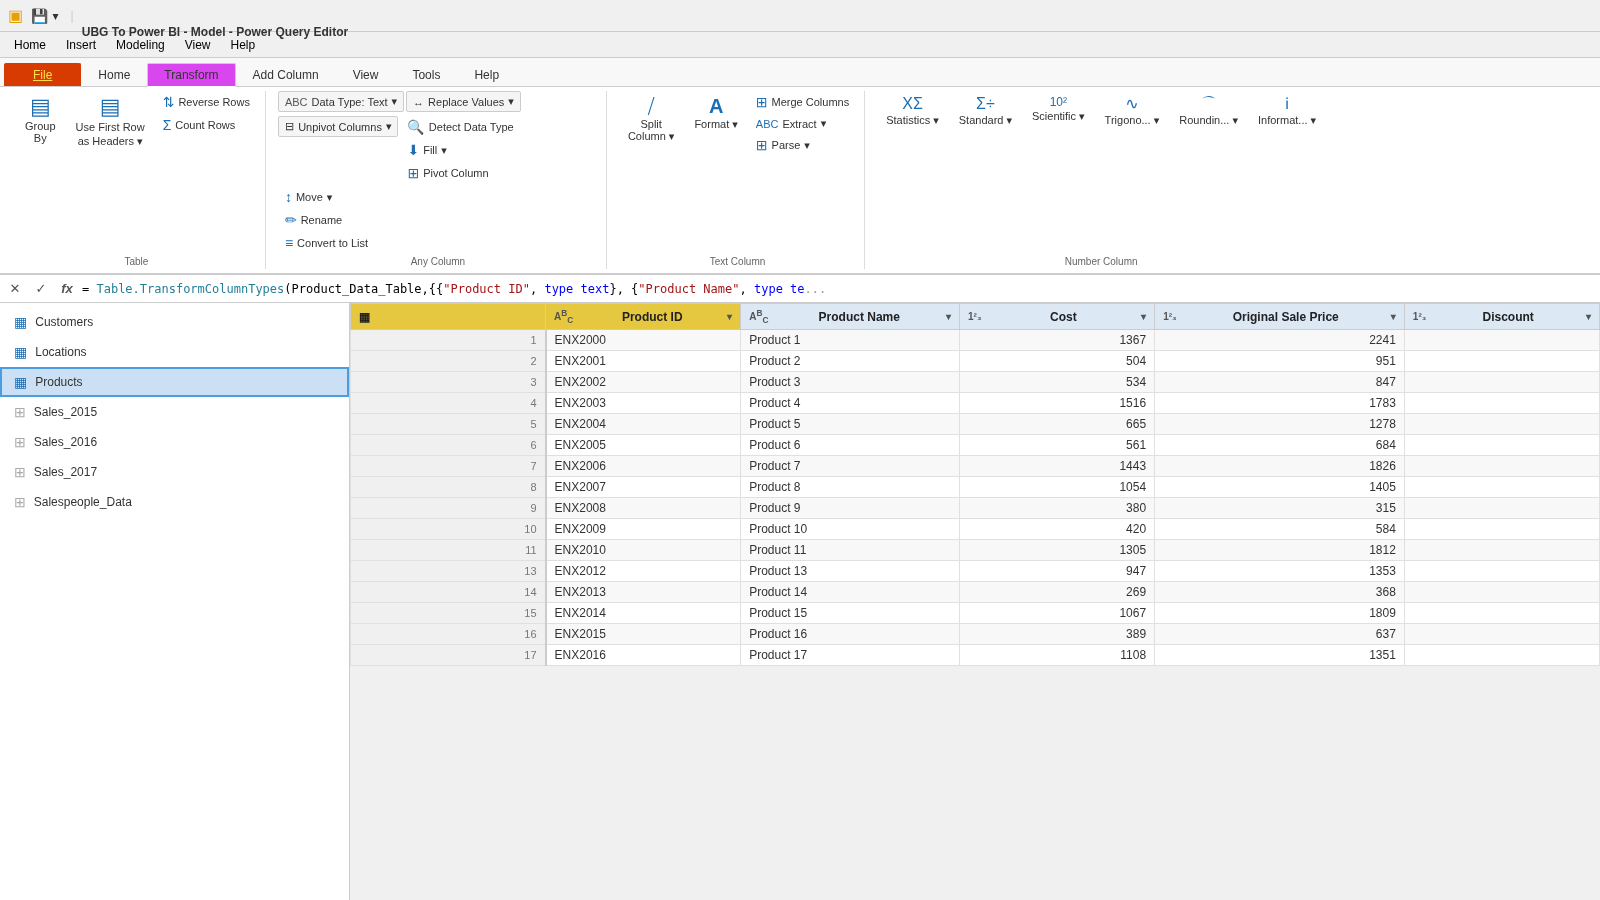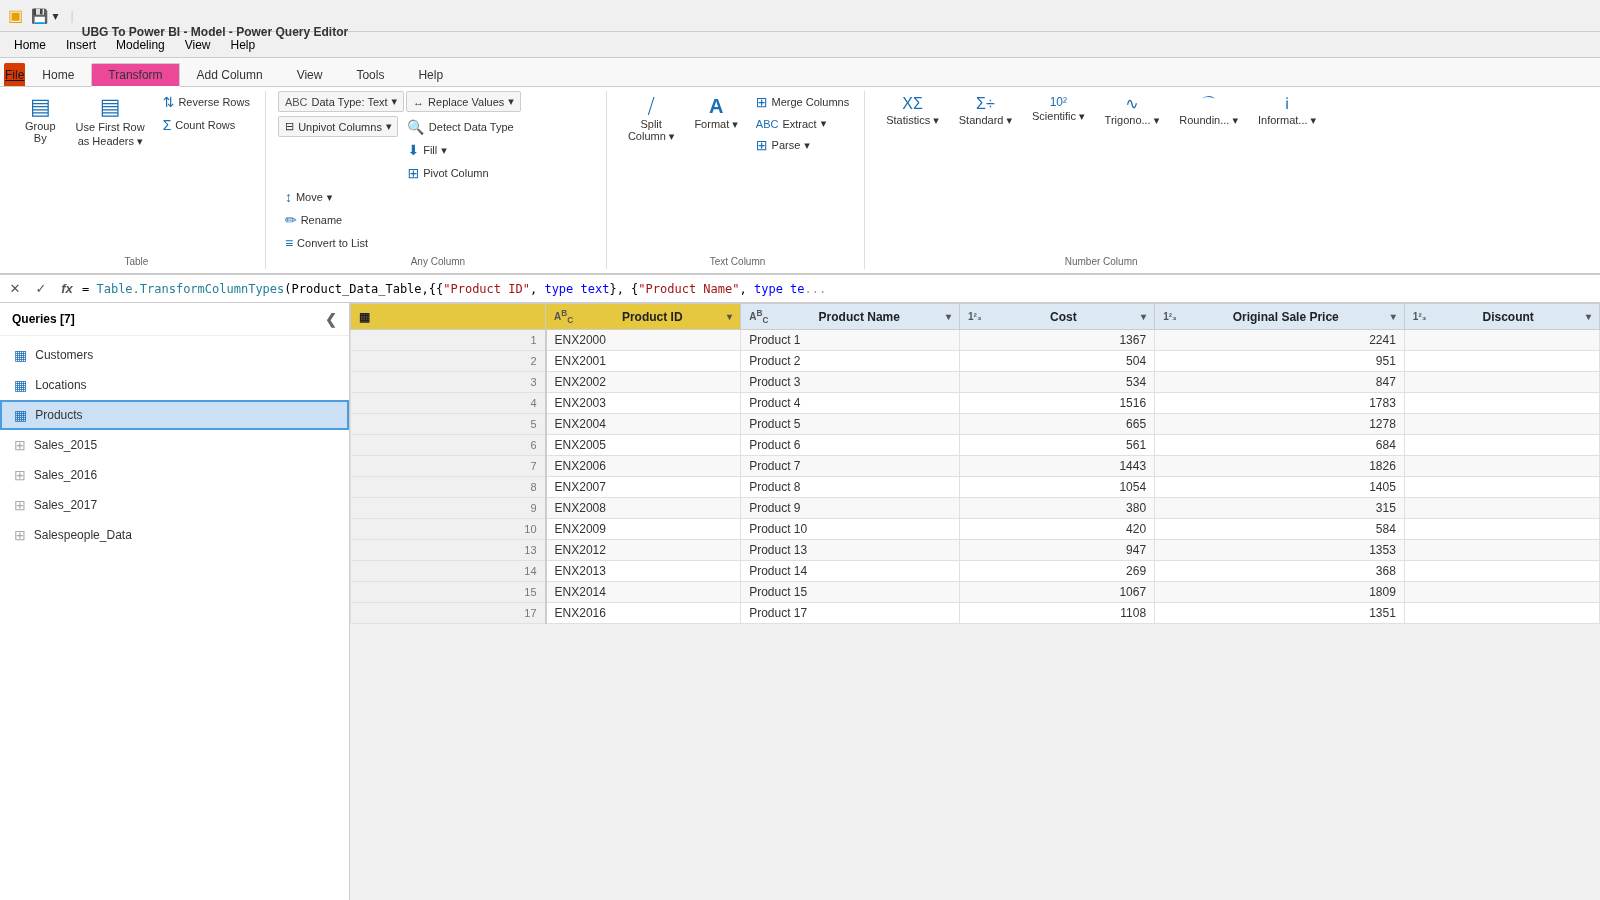--- a/index.html
+++ b/index.html
@@ -63,21 +63,21 @@
       padding: 4px 16px;
       font-size: 12px;
       cursor: pointer;
       border: 1px solid transparent;
       border-bottom: none;
       border-radius: 2px 2px 0 0;
       background: transparent;
       color: #333;
     }
     .ribbon-tab.active {
-      background: #ec4899;
+      background: #d946ef;
       border-color: #ccc;
       border-bottom: 1px solid #fff;
       margin-bottom: -1px;
     }
 
     .ribbon-content {
       background: #fff;
       padding: 4px 8px;
       display: flex;
       align-items: stretch;
@@ -338,21 +338,21 @@
 <div class="menu-bar">
   <div class="menu-item">Home</div>
   <div class="menu-item">Insert</div>
   <div class="menu-item">Modeling</div>
   <div class="menu-item">View</div>
   <div class="menu-item">Help</div>
 </div>
 
 <div class="ribbon">
   <div class="ribbon-tabs">
-    <div class="ribbon-tab" style="background:#d83b01;color:#0f172a;border-color:#d83b01;padding:4px 0;text-decoration:underline;">File</div>
+    <div class="ribbon-tab" style="background:#d83b01;color:#fde047;border-color:#d83b01;padding:4px 28px;text-decoration:underline;">File</div>
     <div class="ribbon-tab">Home</div>
     <div class="ribbon-tab active">Transform</div>
     <div class="ribbon-tab">Add Column</div>
     <div class="ribbon-tab">View</div>
     <div class="ribbon-tab">Tools</div>
     <div class="ribbon-tab">Help</div>
   </div>
 
   <div class="ribbon-content">
 
@@ -501,24 +501,20 @@
   <div style="flex:1; overflow:hidden;">
     <span class="formula-code">
       <span style="color:#000;">= </span><span style="color:#267f99;">Table.TransformColumnTypes</span><span style="color:#000;">(Product_Data_Table,{{</span><span style="color:#a31515;">"Product ID"</span><span style="color:#000;">, </span><span style="color:#0000ff;">type text</span><span style="color:#000;">}, {</span><span style="color:#a31515;">"Product Name"</span><span style="color:#000;">, </span><span style="color:#0000ff;">type te</span><span style="color:#999;">...</span>
     </span>
   </div>
 </div>
 
 <div class="main-layout">
 
   <div class="sidebar">
-    <div class="sidebar-header">
-      <span>Queries [7]</span>
-      <span class="sidebar-collapse">❮</span>
-    </div>
     <div class="sidebar-list">
 
       <div class="sidebar-item">
         <span class="item-icon">▦</span>
         <span>Customers</span>
       </div>
       <div class="sidebar-item">
         <span class="item-icon">▦</span>
         <span>Locations</span>
       </div>
@@ -668,20 +664,28 @@
             </tr>
             <tr>
               <td class="row-num">10</td>
               <td>ENX2009</td>
               <td>Product 10</td>
               <td class="td-number">420</td>
               <td class="td-number">584</td>
               <td class="td-number"></td>
             </tr>
             <tr>
+              <td class="row-num">11</td>
+              <td>ENX2010</td>
+              <td>Product 11</td>
+              <td class="td-number">1305</td>
+              <td class="td-number">1812</td>
+              <td class="td-number"></td>
+            </tr>
+            <tr>
               <td class="row-num">13</td>
               <td>ENX2012</td>
               <td>Product 13</td>
               <td class="td-number">947</td>
               <td class="td-number">1353</td>
               <td class="td-number"></td>
             </tr>
             <tr>
               <td class="row-num">14</td>
               <td>ENX2013</td>
@@ -692,20 +696,28 @@
             </tr>
             <tr>
               <td class="row-num">15</td>
               <td>ENX2014</td>
               <td>Product 15</td>
               <td class="td-number">1067</td>
               <td class="td-number">1809</td>
               <td class="td-number"></td>
             </tr>
             <tr>
+              <td class="row-num">16</td>
+              <td>ENX2015</td>
+              <td>Product 16</td>
+              <td class="td-number">389</td>
+              <td class="td-number">637</td>
+              <td class="td-number"></td>
+            </tr>
+            <tr>
               <td class="row-num">17</td>
               <td>ENX2016</td>
               <td>Product 17</td>
               <td class="td-number">1108</td>
               <td class="td-number">1351</td>
               <td class="td-number"></td>
             </tr>
           </tbody>
       </table>
     </div>

